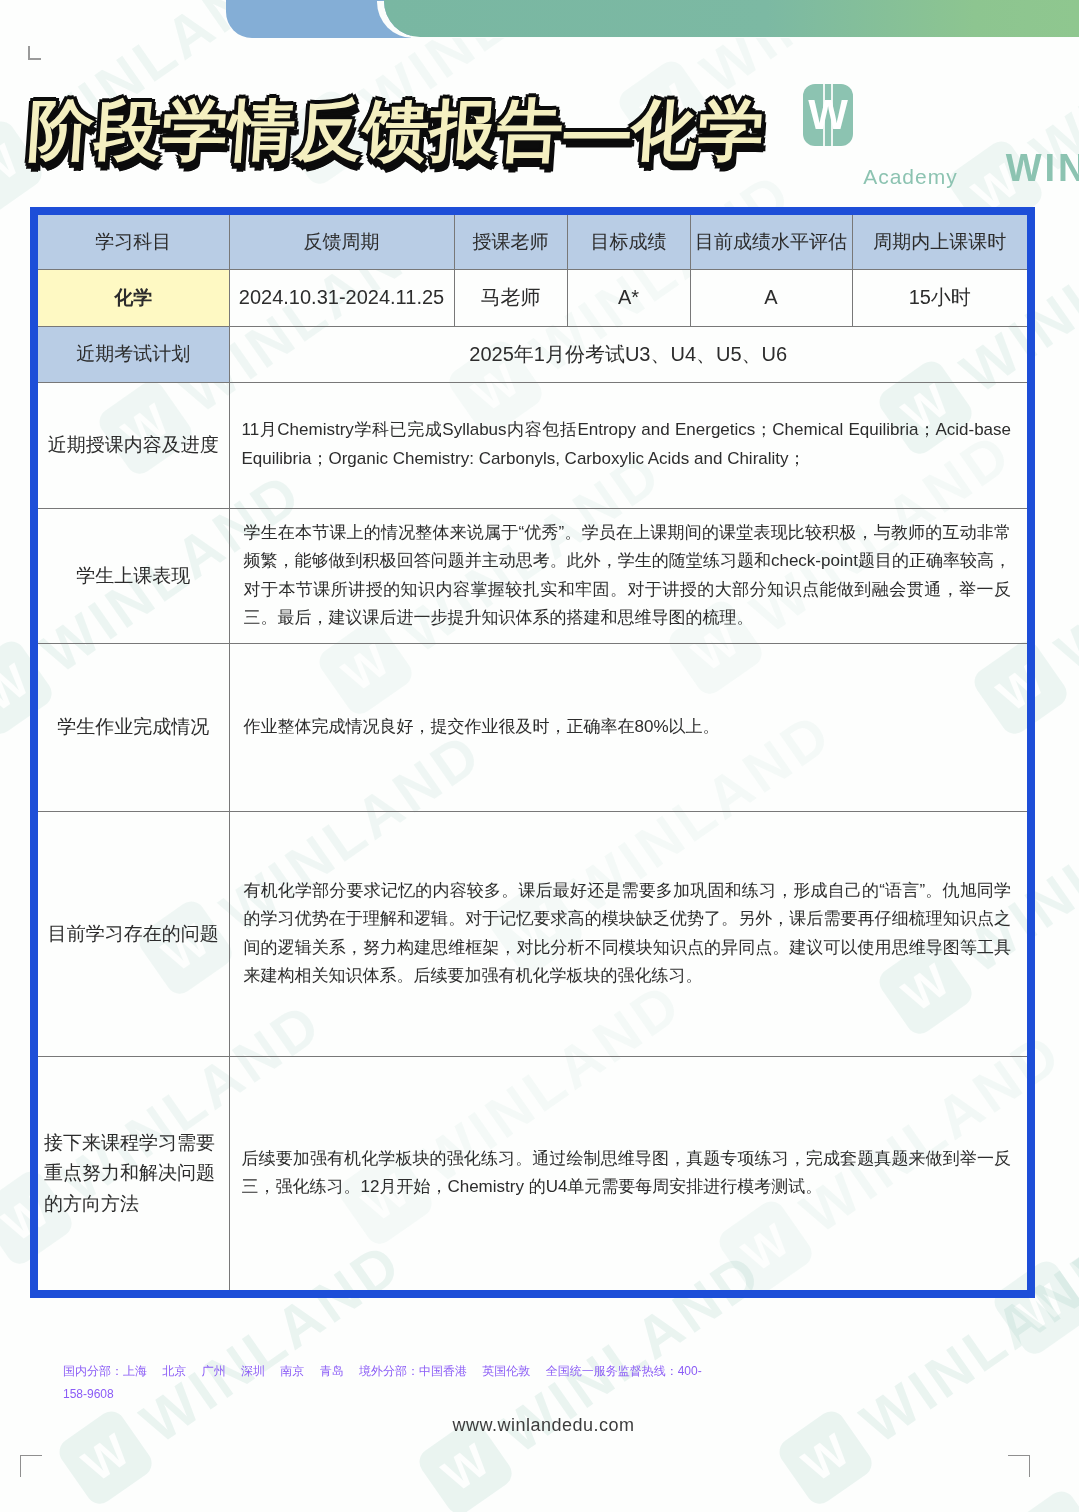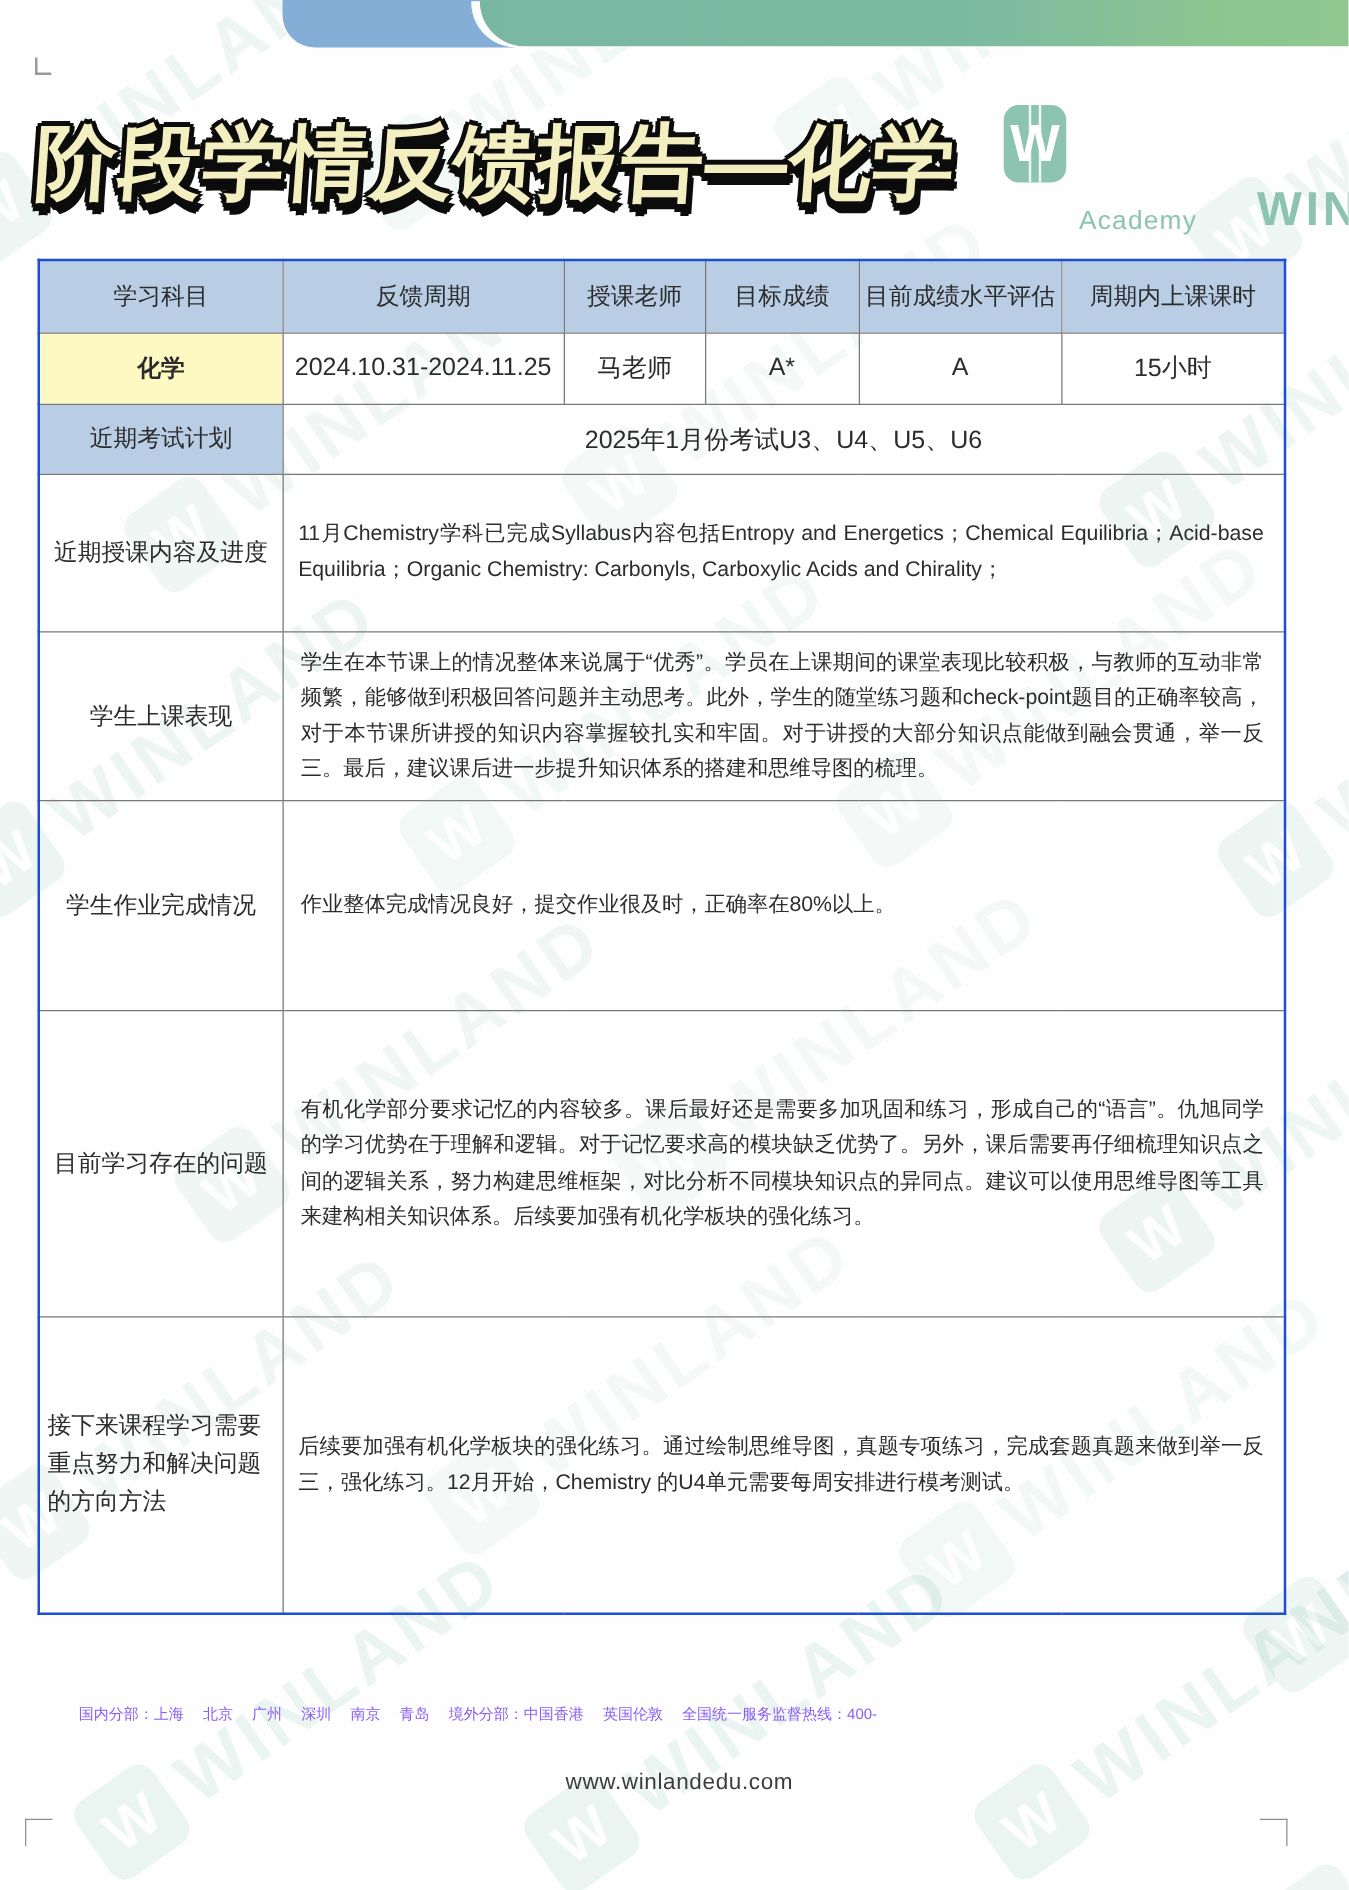--- a/index.html
+++ b/index.html
@@ -139,21 +139,21 @@
     table-layout: fixed;
     z-index: 5;
     background: transparent;
   }
   table.report td, table.report th {
     border: 1px solid #787878;
     color: #2c2c2c;
     vertical-align: middle;
     overflow: hidden;
   }
-  table.report { border: 2px solid #1d4ed8; }
+  table.report { border: 8px solid #1d4ed8; }
   tr.r1 { height: 58px; }
   tr.r2 { height: 57px; }
   tr.r3 { height: 56px; }
   tr.r4 { height: 126px; }
   tr.r5 { height: 119px; }
   tr.r6 { height: 168px; }
   tr.r7 { height: 245px; }
   tr.r8 { height: 238px; }
   .hdr {
     background: #b9cde5;
@@ -415,16 +415,17 @@
     </tr>
     <tr class="r8">
       <td class="label-cell label-left">接下来课程学习需要重点努力和解决问题的方向方法</td>
       <td class="content-cell" colspan="5">后续要加强有机化学板块的强化练习。通过绘制思维导图，真题专项练习，完成套题真题来做到举一反三，强化练习。12月开始，Chemistry 的U4单元需要每周安排进行模考测试。</td>
     </tr>
   </tbody>
     </table>
 
   <div class="footer">
     <div>国内分部：上海　 北京　 广州　 深圳　 南京　 青岛　 境外分部：中国香港　 英国伦敦　 全国统一服务监督热线：400-</div>
+    <div>158-9608</div>
   </div>
   <div class="footer-site">www.winlandedu.com</div>
 
 </div>
 
 </body></html>

